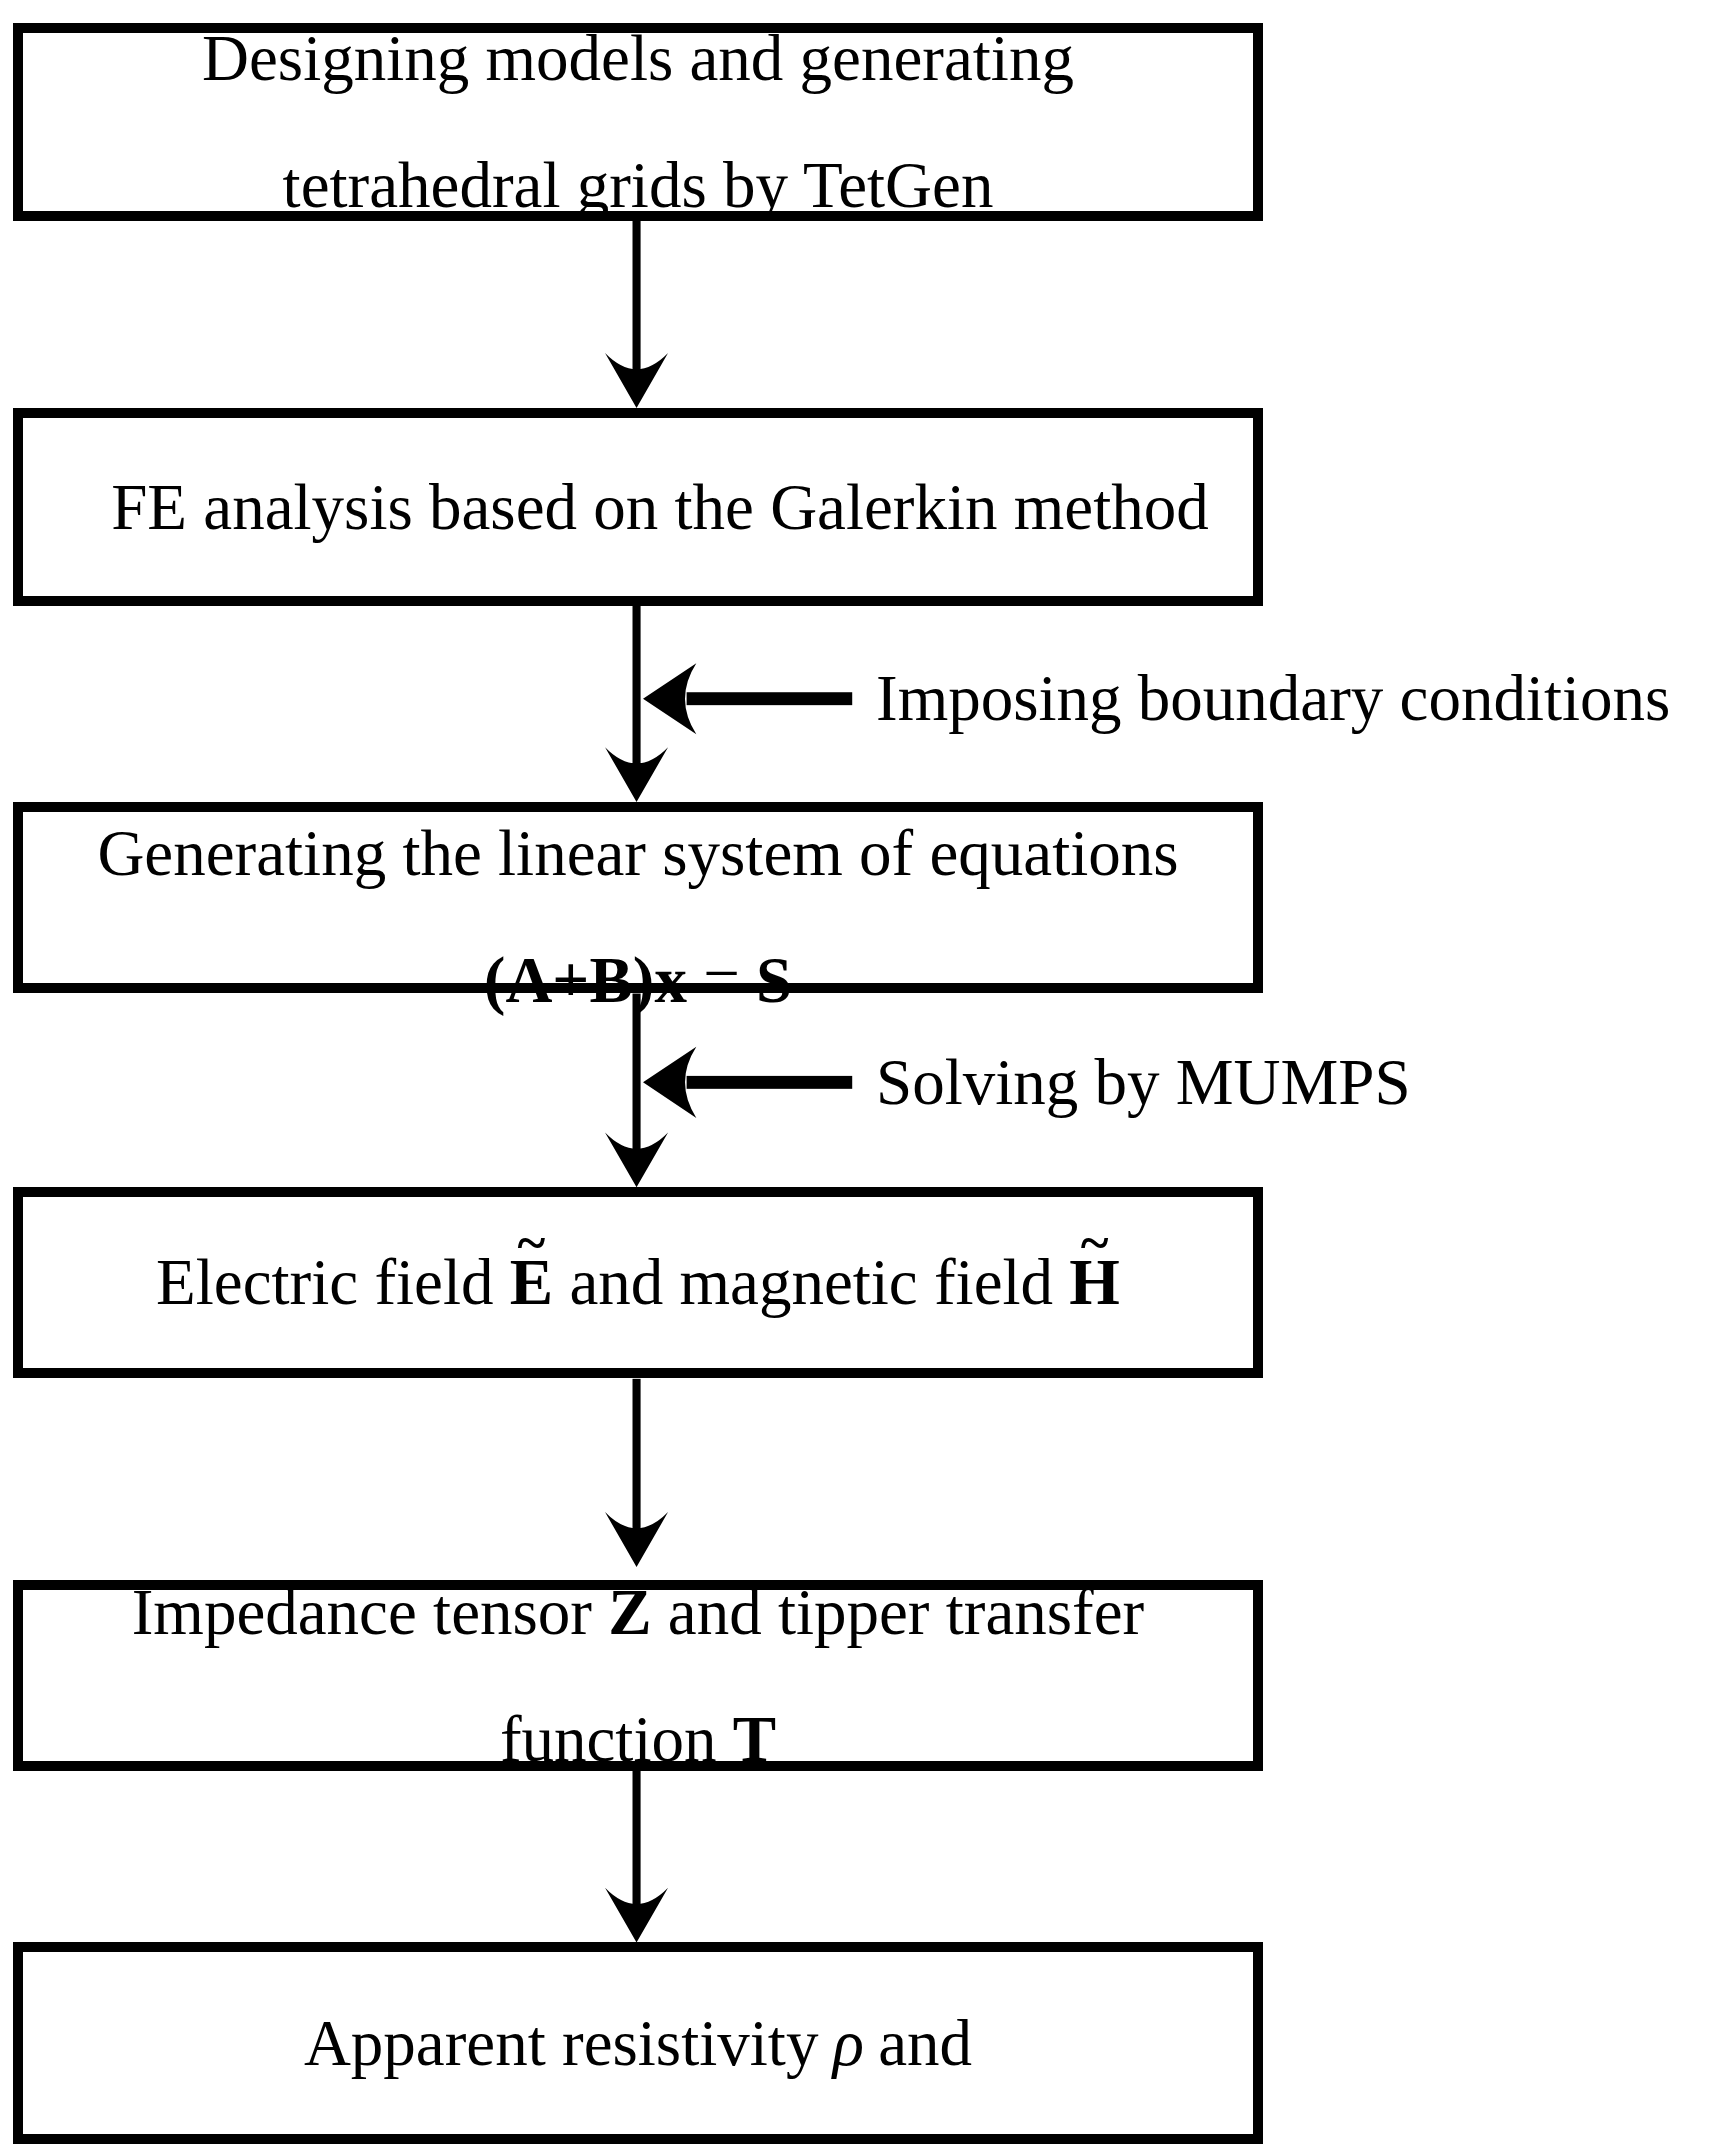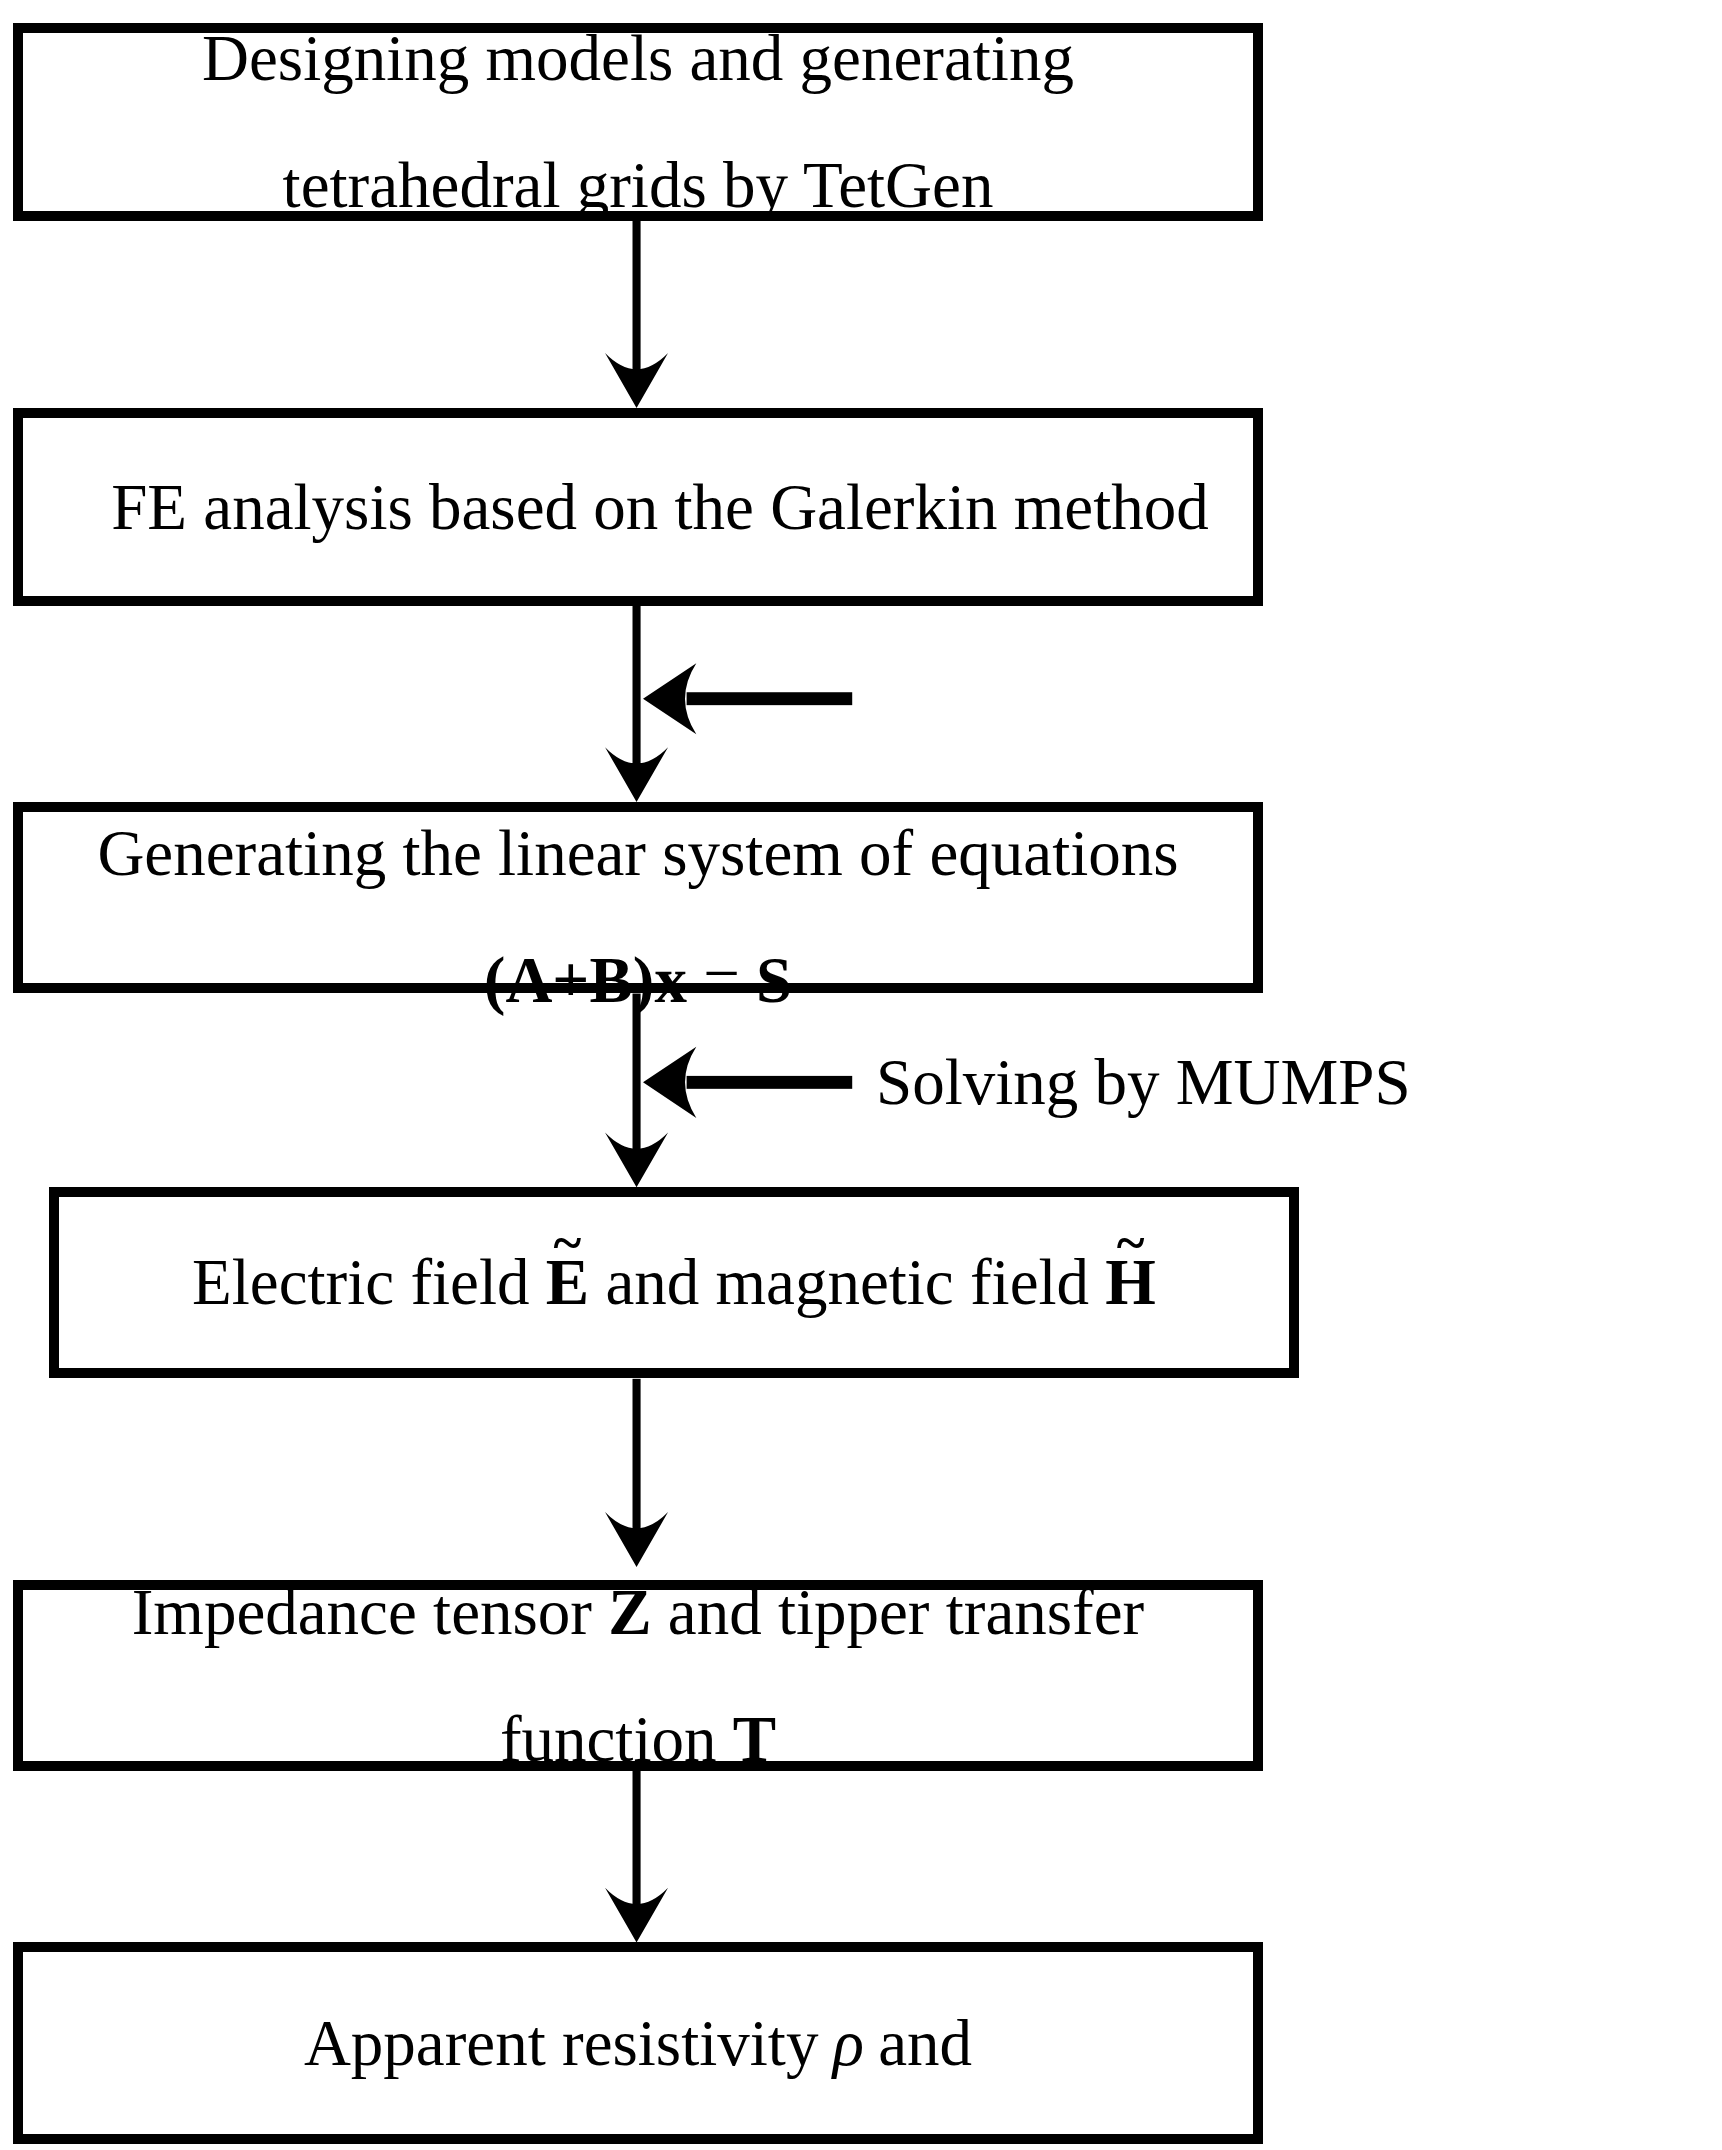--- a/index.html
+++ b/index.html
@@ -102,30 +102,31 @@
 
   <div class="flow-box" style="top:408px; height:198px;padding-left:44px;">
     <div class="box-line"><span class="seg">FE analysis based on the Galerkin method</span></div>
   </div>
 
   <div class="flow-box" style="top:802px; height:191px;justify-content:space-between;">
     <div class="box-line"><span class="seg">Generating the linear system of equations</span></div>
     <div class="box-line"><span class="seg b">(</span><span class="seg b">A</span><span class="seg b">+</span><span class="seg b">B</span><span class="seg b">)</span><span class="seg b">x</span><span class="seg"> = </span><span class="seg b">S</span></div>
   </div>
 
-  <div class="flow-box" style="top:1187px; height:191px;margin-left:36px;">
+  <div class="flow-box" style="top:1187px; height:191px;">
     <div class="box-line"><span class="seg">Electric field </span><span class="seg b tw"><span class="tm">~</span>E</span><span class="seg"> and magnetic field </span><span class="seg b tw"><span class="tm">~</span>H</span></div>
   </div>
 
   <div class="flow-box" style="top:1567px; height:191px;margin-top:13px;">
     <div class="box-line"><span class="seg">Impedance tensor </span><span class="seg b">Z</span><span class="seg"> and tipper transfer</span></div>
     <div class="box-line"><span class="seg">function </span><span class="seg b">T</span></div>
   </div>
 
   <div class="flow-box" style="top:1942px; height:202px;">
     <div class="box-line"><span class="seg">Apparent resistivity</span><span class="seg it">ρ</span><span class="seg">and</span></div>
   </div>
 
+  <div class="annotation-label" style="top:654px;">Imposing boundary conditions</div>
 
   <div class="annotation-label" style="top:1038px;">Solving by MUMPS</div>
 
 </div>
 
 
 </body></html>

